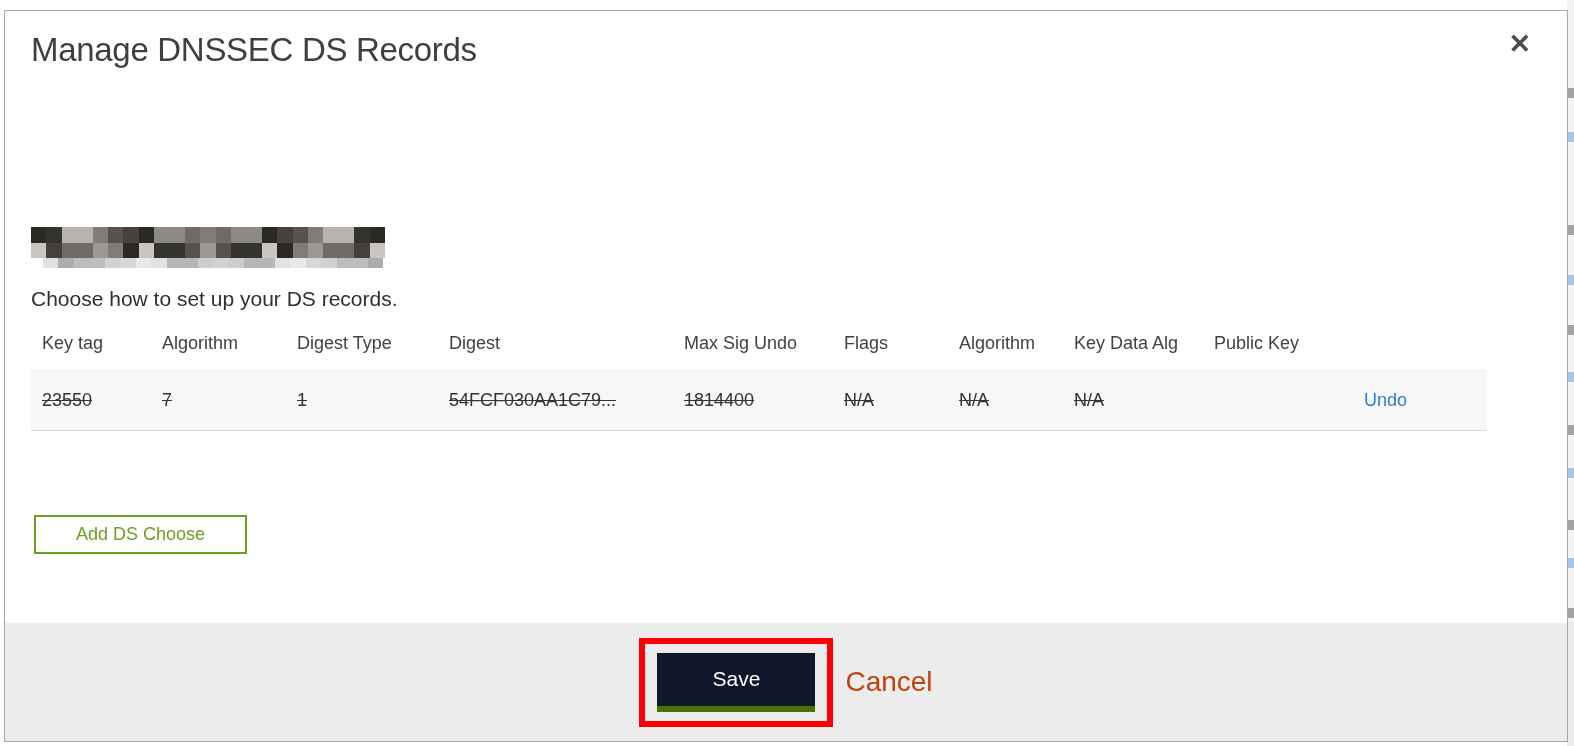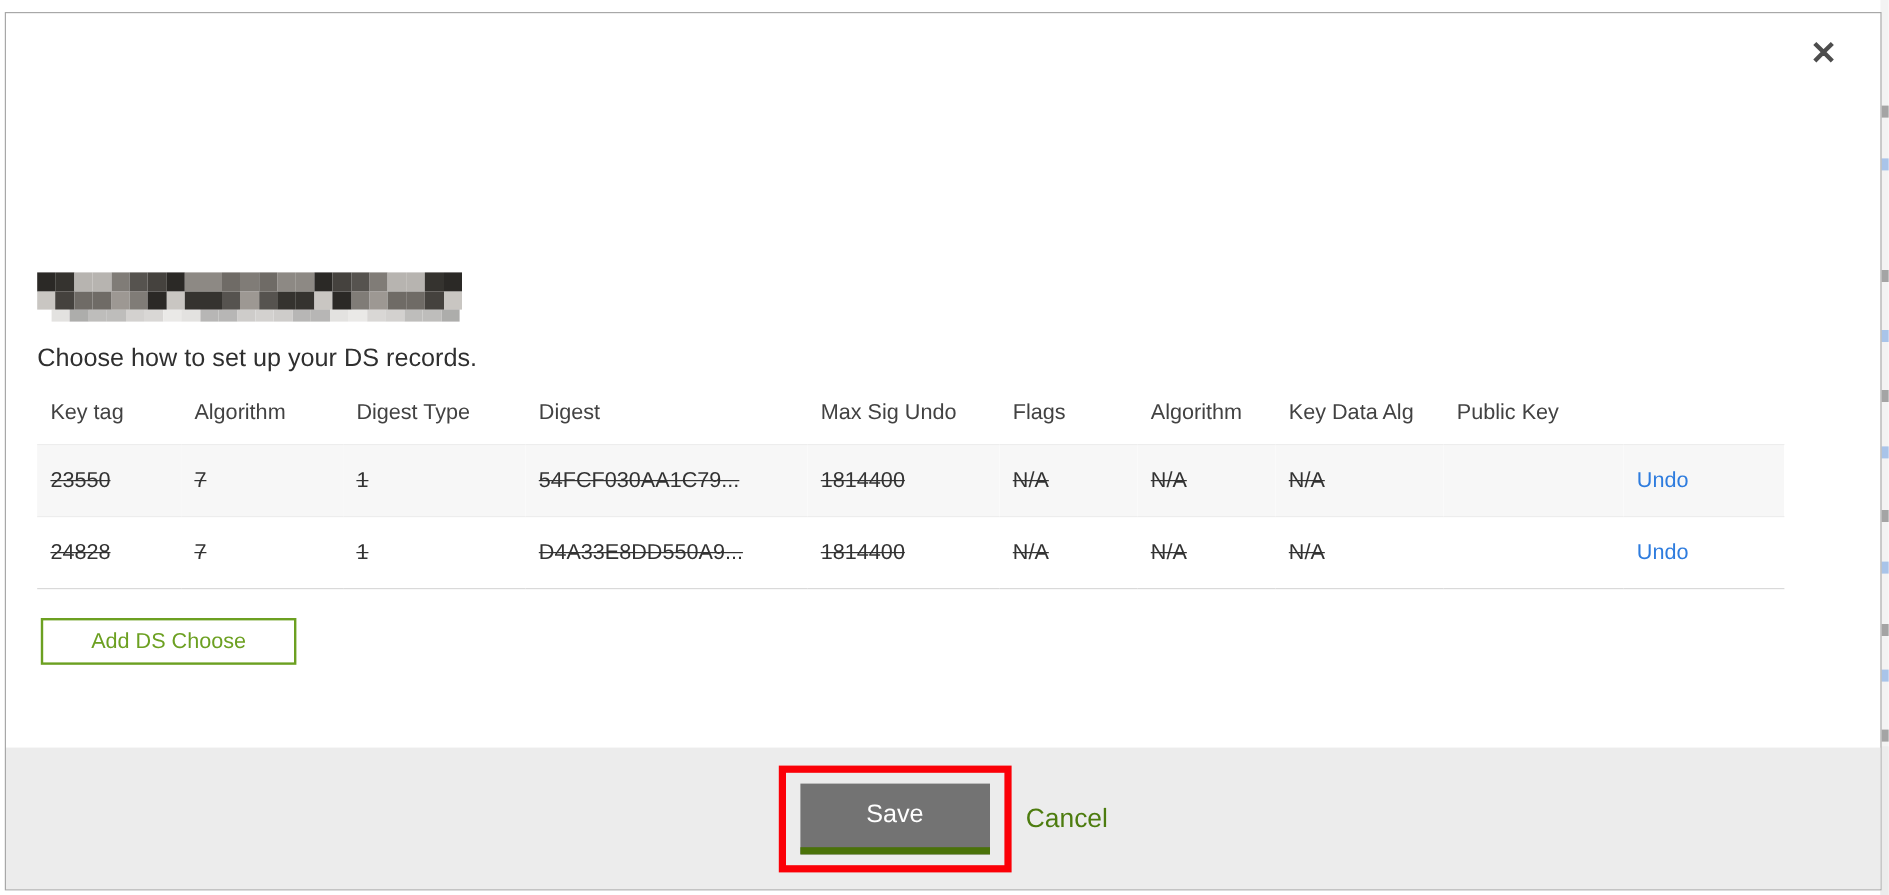--- a/index.html
+++ b/index.html
@@ -90,29 +90,29 @@
     background: #ececec;
     display: flex; align-items: center; justify-content: center;
   }
   .annotation-rect {
     border: 6px solid #fb0007;
     padding: 9px 12px;
     display: flex; align-items: center;
   }
   .save-btn {
     width: 158px; height: 59px;
-    background: #737373;
+    background: #0f172a;
     border: none; border-bottom: 6px solid #4a7209;
     color: #ffffff; font-size: 21px;
     font-family: "Liberation Sans", sans-serif;
     cursor: pointer;
   }
   .cancel-link {
     margin-left: 12px;
-    color: #4d7c0f; font-size: 22px; text-decoration: none; cursor: pointer;
+    color: #c2410c; font-size: 28px; text-decoration: none; cursor: pointer;
   }
 </style>
 </head>
 <body>
 
 <div class="page-sliver">
   <div class="frag dark" style="top:88px"></div>
   <div class="frag blue" style="top:132px"></div>
   <div class="frag dark" style="top:225px"></div>
   <div class="frag blue" style="top:275px"></div>
@@ -121,20 +121,21 @@
   <div class="frag dark" style="top:425px"></div>
   <div class="frag blue" style="top:468px"></div>
   <div class="frag dark" style="top:520px"></div>
   <div class="frag blue" style="top:558px"></div>
   <div class="frag dark" style="top:608px"></div>
   <div class="sliver-footer"></div>
 </div>
 
 <div class="modal">
 
+  <h1 class="modal-title">Manage DNSSEC DS Records</h1>
 
   <button class="modal-close">
     <span>✕</span>
   </button>
 
   <div class="domain-redacted">
       <div class="mosaic-row " style="height: 16px;">
         <div class="px" style="background: rgb(43, 41, 38);"></div>
         <div class="px" style="background: rgb(53, 51, 47);"></div>
         <div class="px" style="background: rgb(183, 180, 176);"></div>
@@ -248,34 +249,20 @@
           <td class="struck">54FCF030AA1C79...</td>
           <td class="struck">1814400</td>
           <td class="struck">N/A</td>
           <td class="struck">N/A</td>
           <td class="struck">N/A</td>
           <td class="struck"></td>
           <td class="action-cell">
             <a class="undo-link">Undo</a>
           </td>
         </tr>
-        <tr>
-          <td class="struck">24828</td>
-          <td class="struck">7</td>
-          <td class="struck">1</td>
-          <td class="struck">D4A33E8DD550A9...</td>
-          <td class="struck">1814400</td>
-          <td class="struck">N/A</td>
-          <td class="struck">N/A</td>
-          <td class="struck">N/A</td>
-          <td class="struck"></td>
-          <td class="action-cell">
-            <a class="undo-link">Undo</a>
-          </td>
-        </tr>
       </tbody>
     </table>
   </div>
 
   <button class="add-btn">Add DS Choose</button>
 
   <div class="modal-footer">
     <div class="annotation-rect">
       <button class="save-btn">Save</button>
     </div>

